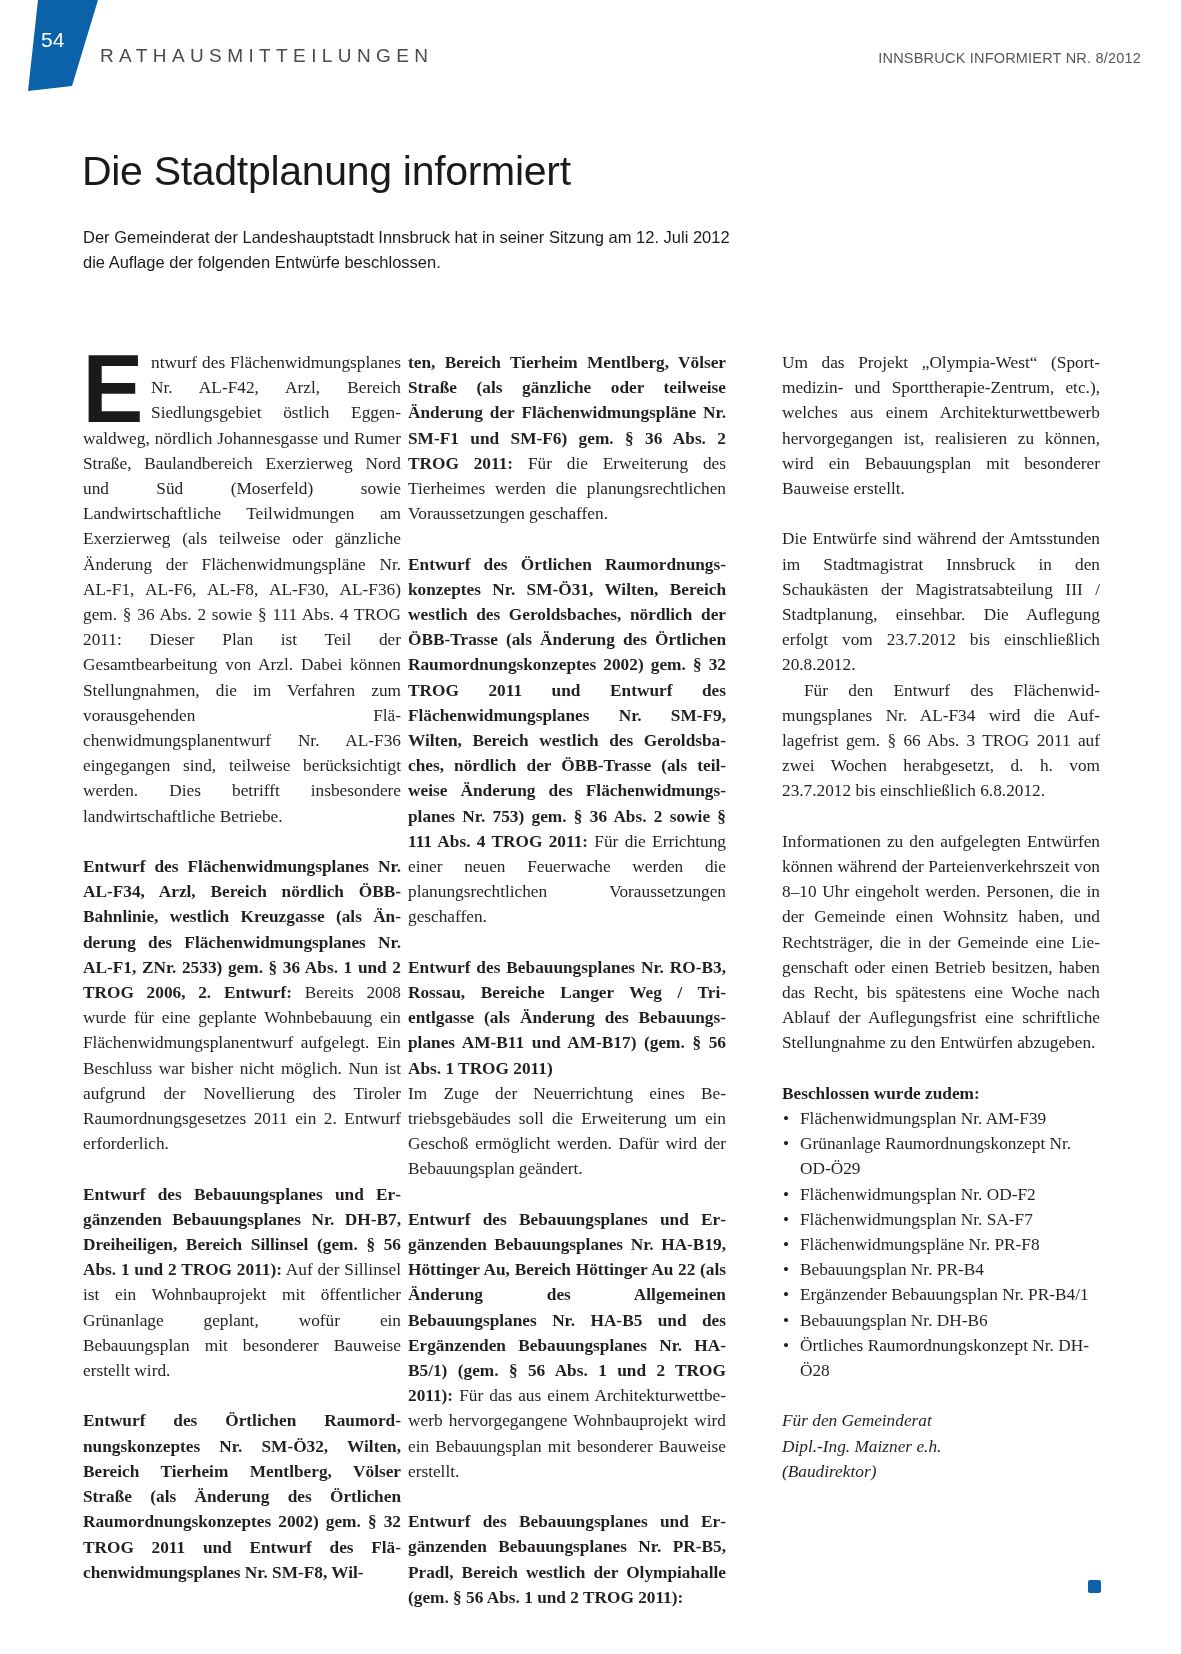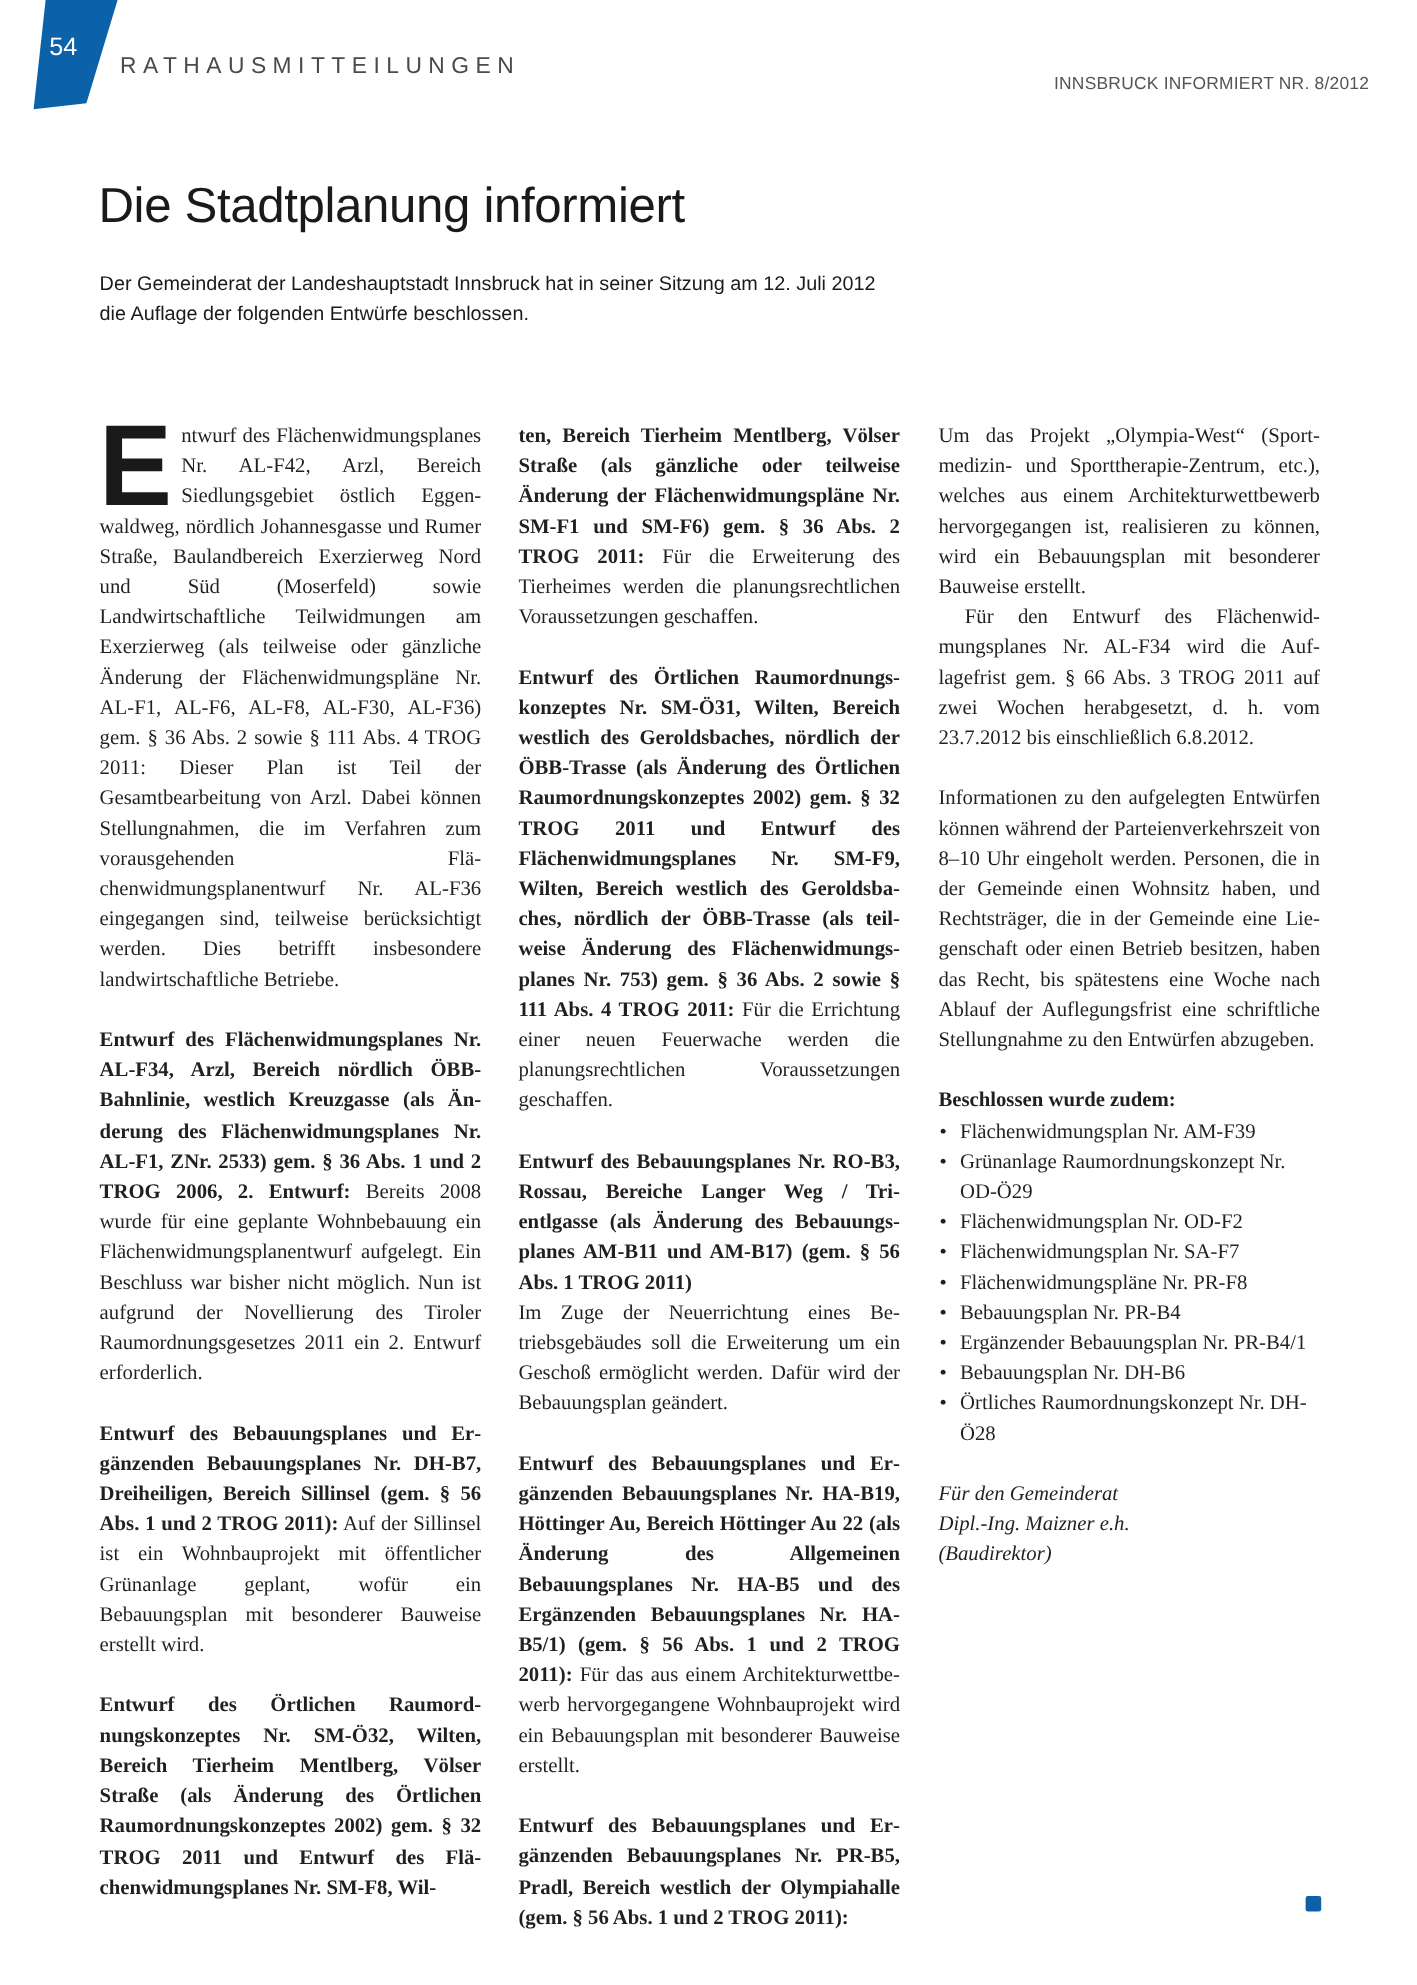--- a/index.html
+++ b/index.html
@@ -1,28 +1,28 @@
 <!DOCTYPE html>
 <html><head>
 <meta charset="utf-8">
 <style>
   html, body { margin: 0; padding: 0; background: #ffffff; }
   body { width: 1181px; height: 1654px; position: relative; overflow: hidden; font-family: "Liberation Serif", serif; color: #231f20; }
   .tab { position: absolute; left: 0; top: 0; width: 110px; height: 95px; }
   .page-num { position: absolute; left: 41px; top: 28px; font-family: "Liberation Sans", sans-serif; font-size: 21px; color: #ffffff; }
   .section-title { position: absolute; left: 100px; top: 45px; font-family: "Liberation Sans", sans-serif; font-size: 19px; letter-spacing: 5.4px; color: #4a4a4a; }
-  .issue { position: absolute; right: 40px; top: 50px; font-family: "Liberation Sans", sans-serif; font-size: 14.5px; color: #555555; letter-spacing: 0.2px; margin-top: 12px; }
+  .issue { position: absolute; right: 40px; top: 50px; font-family: "Liberation Sans", sans-serif; font-size: 14.5px; color: #555555; letter-spacing: 0.2px; }
   h1 { position: absolute; left: 82px; top: 148px; margin: 0; font-family: "Liberation Sans", sans-serif; font-weight: normal; font-size: 41px; color: #1a1a1a; letter-spacing: -0.3px; }
   .lead { position: absolute; left: 83px; top: 225px; width: 760px; margin: 0; font-family: "Liberation Sans", sans-serif; font-size: 16.5px; line-height: 25px; color: #1a1a1a; }
   .col { position: absolute; width: 318px; font-size: 17.3px; line-height: 25.2px; text-align: justify; hyphens: manual; }
   .col p { margin: 0; }
   .col p.gap { margin-top: 25.2px; }
   .col p.indent { text-indent: 22px; }
   .col1 { left: 83px; top: 350px; }
-  .col2 { left: 432px; top: 350px; }
+  .col2 { left: 408px; top: 350px; }
   .col3 { left: 782px; top: 350px; }
   .dropcap { float: left; font-family: "Liberation Sans", sans-serif; font-weight: bold; font-size: 96px; line-height: 70px; height: 70px; margin: 4px 6px 0 -2px; color: #1a1a1a; transform: scaleX(0.95); }
   .sb { font-weight: 600; }
   ul.decided { list-style: none; margin: 0; padding: 0; text-align: left; }
   ul.decided li { position: relative; padding-left: 18px; }
   ul.decided li::before { content: "•"; position: absolute; left: 1px; top: 0; }
   .sign { font-style: italic; text-align: left; }
   .end-mark { position: absolute; left: 1088px; top: 1580px; width: 13px; height: 13px; background: #0b62a8; border-radius: 2px; }
 </style>
 </head>
@@ -70,20 +70,21 @@
   <p class="gap">
     <span class="sb">Entwurf des Bebauungsplanes und Er­gänzenden Bebauungsplanes Nr. HA-B19, Höttinger Au, Bereich Höttinger Au 22 (als Änderung des Allgemeinen Bebauungsplanes Nr. HA-B5 und des Ergänzenden Bebauungsplanes Nr. HA-B5/1) (gem. § 56 Abs. 1 und 2 TROG 2011):</span><span> Für das aus einem Architekturwettbe­werb hervorgegangene Wohnbauprojekt wird ein Bebauungsplan mit besonderer Bauweise erstellt.</span>
   </p>
   <p class="gap">
     <span class="sb">Entwurf des Bebauungsplanes und Er­gänzenden Bebauungsplanes Nr. PR-B5, Pradl, Bereich westlich der Olympiahal­le (gem. § 56 Abs. 1 und 2 TROG 2011):</span>
   </p>
 </div>
 
 <div class="col col3">
   <p>Um das Projekt „Olympia-West“ (Sport­medizin- und Sporttherapie-Zentrum, etc.), welches aus einem Architektur­wettbewerb hervorgegangen ist, realisie­ren zu können, wird ein Bebauungsplan mit besonderer Bauweise erstellt.</p>
+  <p class="gap">Die Entwürfe sind während der Amts­stunden im Stadtmagistrat Innsbruck in den Schaukästen der Magistratsab­teilung III / Stadtplanung, einsehbar. Die Auflegung erfolgt vom 23.7.2012 bis einschließlich 20.8.2012.</p>
   <p class="indent">Für den Entwurf des Flächenwid­mungsplanes Nr. AL-F34 wird die Auf­lagefrist gem. § 66 Abs. 3 TROG 2011 auf zwei Wochen herabgesetzt, d. h. vom 23.7.2012 bis einschließlich 6.8.2012.</p>
   <p class="gap">Informationen zu den aufgelegten Ent­würfen können während der Partei­enverkehrszeit von 8–10 Uhr eingeholt werden. Personen, die in der Gemeinde einen Wohnsitz haben, und Rechts­träger, die in der Gemeinde eine Lie­genschaft oder einen Betrieb besitzen, haben das Recht, bis spätestens eine Woche nach Ablauf der Auflegungsfrist eine schriftliche Stellungnahme zu den Entwürfen abzugeben.</p>
   <p class="gap sb">Beschlossen wurde zudem:</p>
   <ul class="decided">
     <li>Flächenwidmungsplan Nr. AM-F39</li>
     <li>Grünanlage Raumordnungskonzept Nr. OD-Ö29</li>
     <li>Flächenwidmungsplan Nr. OD-F2</li>
     <li>Flächenwidmungsplan Nr. SA-F7</li>
     <li>Flächenwidmungspläne Nr. PR-F8</li>
     <li>Bebauungsplan Nr. PR-B4</li>

